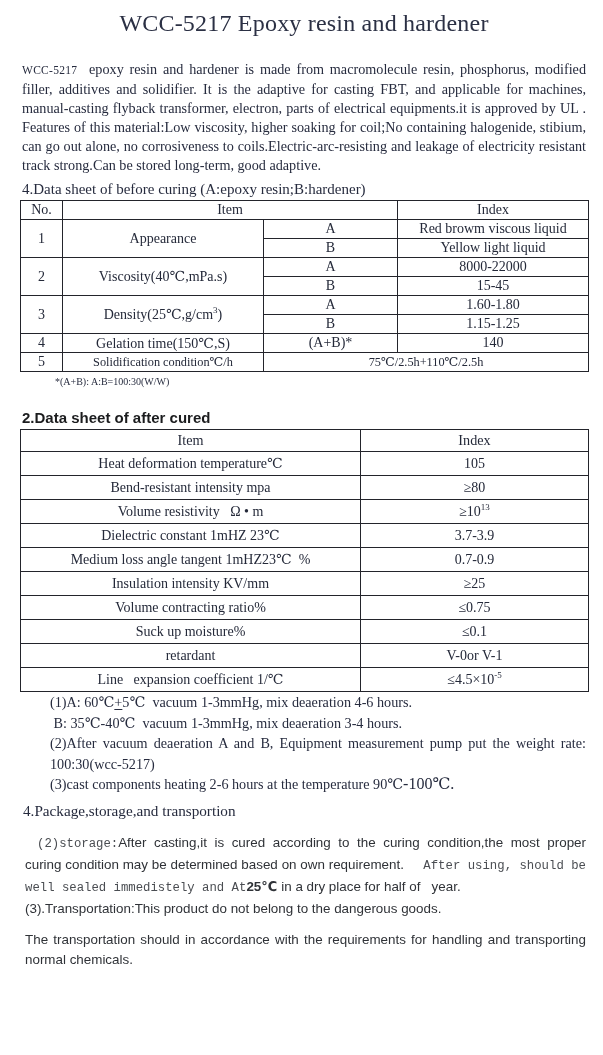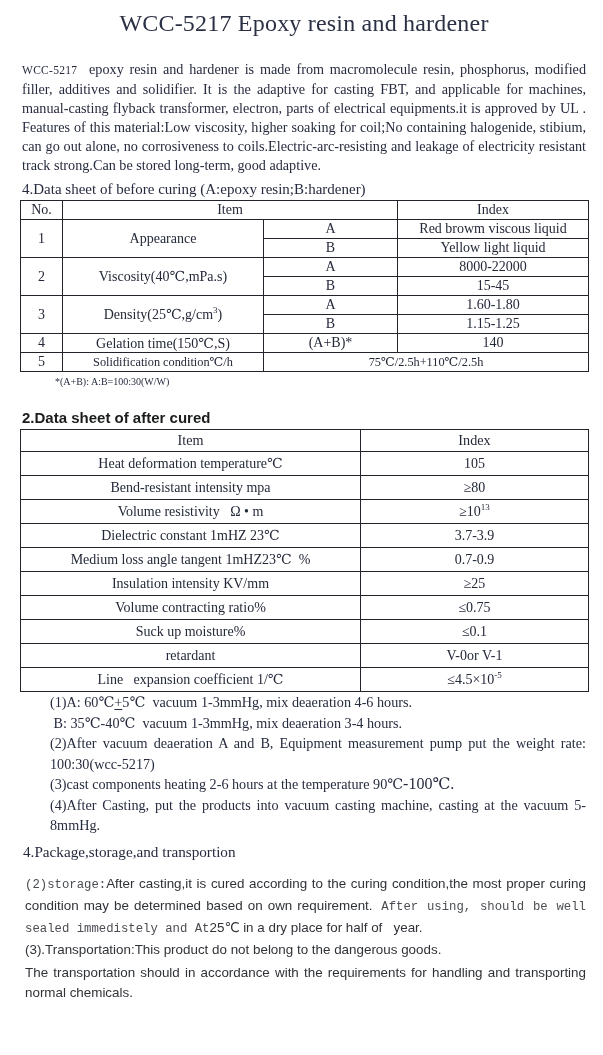--- a/index.html
+++ b/index.html
@@ -33,26 +33,26 @@
   .t1 td{height:18px;}
   .t2 td{height:23px;}
   .t2 tr.hdr td{height:21px;font-size:14.2px;}
   td.small{font-size:12.3px;}
   sup{font-size:9px;line-height:0;}
   .note{margin:4px 0 0 33px;font-size:10px;}
   .usage p{margin:0 0 0 28px;font-size:14.2px;line-height:20.5px;}
   .u-just{text-align:justify;}
   .ul{text-decoration:underline;text-underline-offset:2px;}
   .small-run{font-size:16px;margin-top:48px;}
-  .mono{font-family:"Liberation Mono","DejaVu Sans Mono",monospace;color:#4a4d52;font-size:12.3px;}
+  .mono{font-family:"Liberation Mono","DejaVu Sans Mono",monospace;color:#4a4d52;font-size:12.3px;margin-left:12px;}
   .sans{font-family:"Liberation Sans","DejaVu Sans",sans-serif;color:#2f3237;font-size:13.4px;}
   .pkg{margin:11px 0 0 3px;}
   .storage{margin:12px 0 0 3px;line-height:20px;text-align:justify;}
-  .temp{font-weight:400;}
-  .t-line{margin:1px 0 4px 3px;line-height:19.5px;}
+  .temp{font-weight:700;}
+  .t-line{margin:1px 0 12px 3px;line-height:19.5px;}
   .t-para{margin:0 0 0 3px;line-height:19.5px;text-align:justify;}
 </style>
 </head>
 <body>
 
 <div class="page">
 
   <h1 class="title">WCC-5217 Epoxy resin and hardener</h1>
 
   <p class="intro"><span class="lead pw">WCC-5217</span><span class="pw">  epoxy resin and hardener is made from macromolecule resin, phosphorus, modified filler, additives and solidifier. It is the adaptive for casting FBT, and applicable for machines, manual-casting flyback transformer, electron, parts of electrical equipments.it is approved by UL . Features of this material:Low viscosity, higher soaking for coil;No containing halogenide, stibium, can go out alone, no corrosiveness to coils.Electric-arc-resisting and leakage of electricity resistant track strong.Can be stored long-term, good adaptive.</span></p>
@@ -172,21 +172,20 @@
       </tr>
     </tbody>
   </table>
 
 
   <div class="usage">
     <p><span class="pw">(1)A: 60℃</span><span class="ul">+</span><span class="pw">5℃  vacuum 1-3mmHg, mix deaeration 4-6 hours.</span></p>
     <p class="pw"> B: 35℃-40℃  vacuum 1-3mmHg, mix deaeration 3-4 hours.</p>
     <p class="u-just">(2)After vacuum deaeration A and B, Equipment measurement pump put the weight rate: 100:30(wcc-5217)</p>
     <p><span class="pw">(3)cast components heating 2-6 hours at the temperature 90℃</span><span class="small-run">-100℃.</span></p>
-    <p class="u-just">(4)After Casting, put the products into vacuum casting machine, casting at the vacuum 5-8mmHg.</p>
   </div>
 
   <div class="h-serif3">4.Package,storage,and transportion</div>
 
 
   <p class="storage"><span class="mono pw">(2)storage:</span><span class="sans pw">After casting,it is cured according to the curing condition,the most proper curing condition may be determined based on own requirement.</span><span class="mono pw"> After using, should be well sealed immedistely and At</span><span class="sans pw temp">25℃</span><span class="sans pw"> in a dry place for half of   year.</span></p>
 
   <p class="sans t-line">(3).Transportation:This product do not belong to the dangerous goods.</p>
   <p class="sans t-para">The transportation should in accordance with the requirements for handling and transporting normal chemicals.</p>
 

